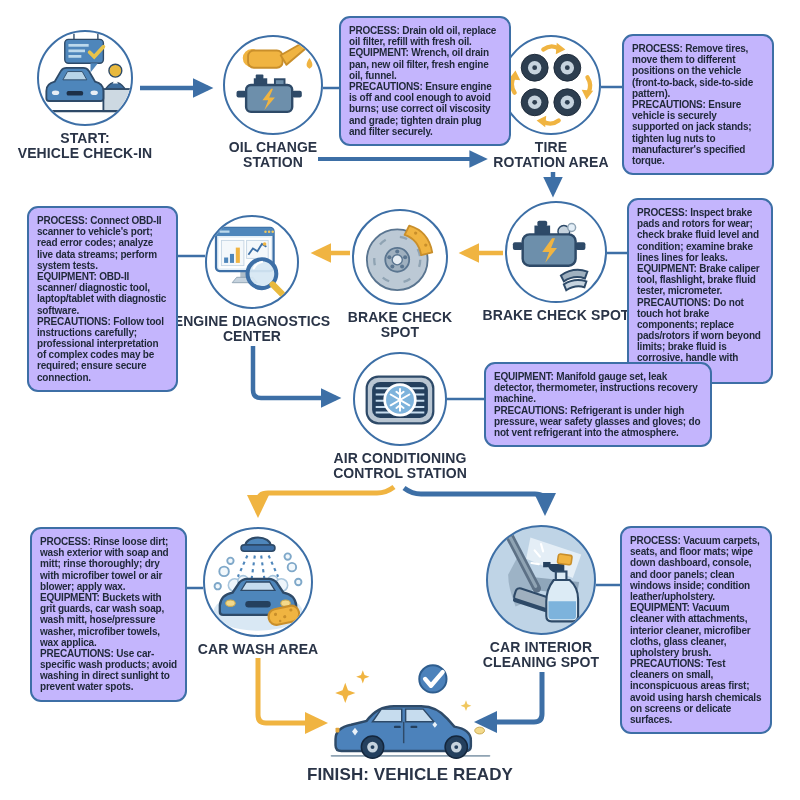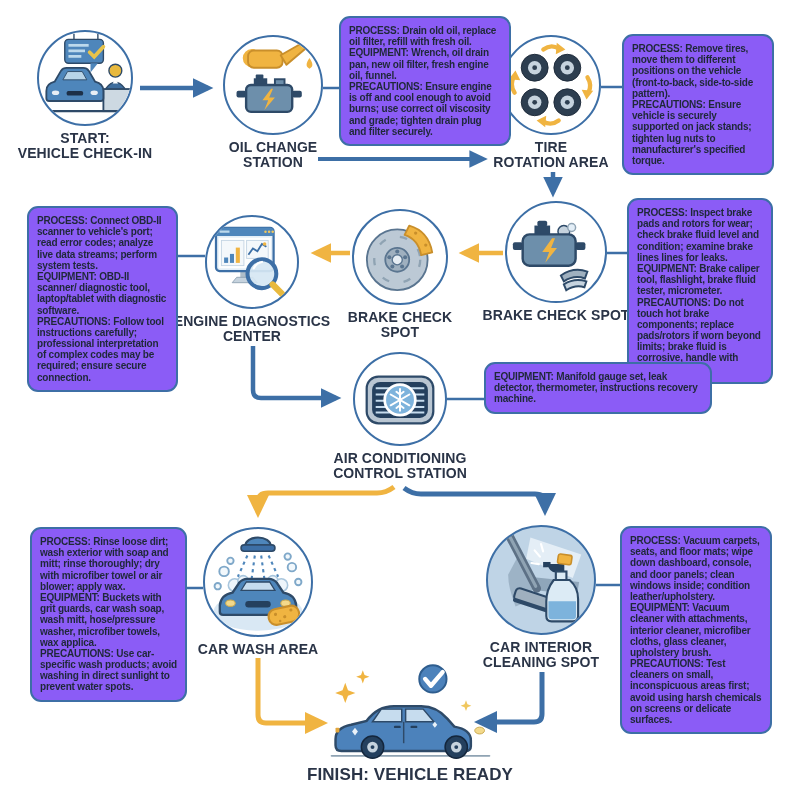--- a/index.html
+++ b/index.html
@@ -2,21 +2,21 @@
 <html><head>
 <meta charset="utf-8">
 <style>
   html,body{margin:0;padding:0;}
   body{
     width:800px;height:800px;position:relative;overflow:hidden;
     background:#ffffff;font-family:"Liberation Sans",sans-serif;
   }
   svg.connectors{position:absolute;left:0;top:0;z-index:1;}
   .infobox{
-    position:absolute;z-index:3;background:#8b5cf6;
+    position:absolute;z-index:3;background:#c4b5fd;
     border:2px solid #3d6fa6;border-radius:11px;padding:7px 8px;
     box-sizing:border-box;
   }
   .infobox p{
     margin:0;font-size:10px;font-weight:bold;color:#1f2838;
     line-height:1.12;letter-spacing:-0.2px;
   }
   .node{
     position:absolute;z-index:2;width:210px;
     display:flex;flex-direction:column;align-items:center;
@@ -102,20 +102,21 @@
 </div>
 
 <div class="infobox" style="left:627px;top:198px;width:146px;">
   <p>PROCESS: Inspect brake pads and rotors for wear; check brake fluid level and condition; examine brake lines lines for leaks.</p>
   <p>EQUIPMENT: Brake caliper tool, flashlight, brake fluid tester, micrometer.</p>
   <p>PRECAUTIONS: Do not touch hot brake components; replace pads/rotors if worn beyond limits; brake fluid is corrosive, handle with care.</p>
 </div>
 
 <div class="infobox" style="left:484px;top:362px;width:228px;">
   <p>EQUIPMENT: Manifold gauge set, leak detector, thermometer, instructions recovery machine.</p>
+  <p>PRECAUTIONS: Refrigerant is under high pressure, wear safety glasses and gloves; do not vent refrigerant into the atmosphere.</p>
 </div>
 
 <div class="infobox" style="left:30px;top:527px;width:157px;">
   <p>PROCESS: Rinse loose dirt; wash exterior with soap and mitt; rinse thoroughly; dry with microfiber towel or air blower; apply wax.</p>
   <p>EQUIPMENT: Buckets with grit guards, car wash soap, wash mitt, hose/pressure washer, microfiber towels, wax applica.</p>
   <p>PRECAUTIONS: Use car-specific wash products; avoid washing in direct sunlight to prevent water spots.</p>
 </div>
 
 <div class="infobox" style="left:620px;top:526px;width:152px;">
   <p>PROCESS: Vacuum carpets, seats, and floor mats; wipe down dashboard, console, and door panels; clean windows inside; condition leather/upholstery.</p>

